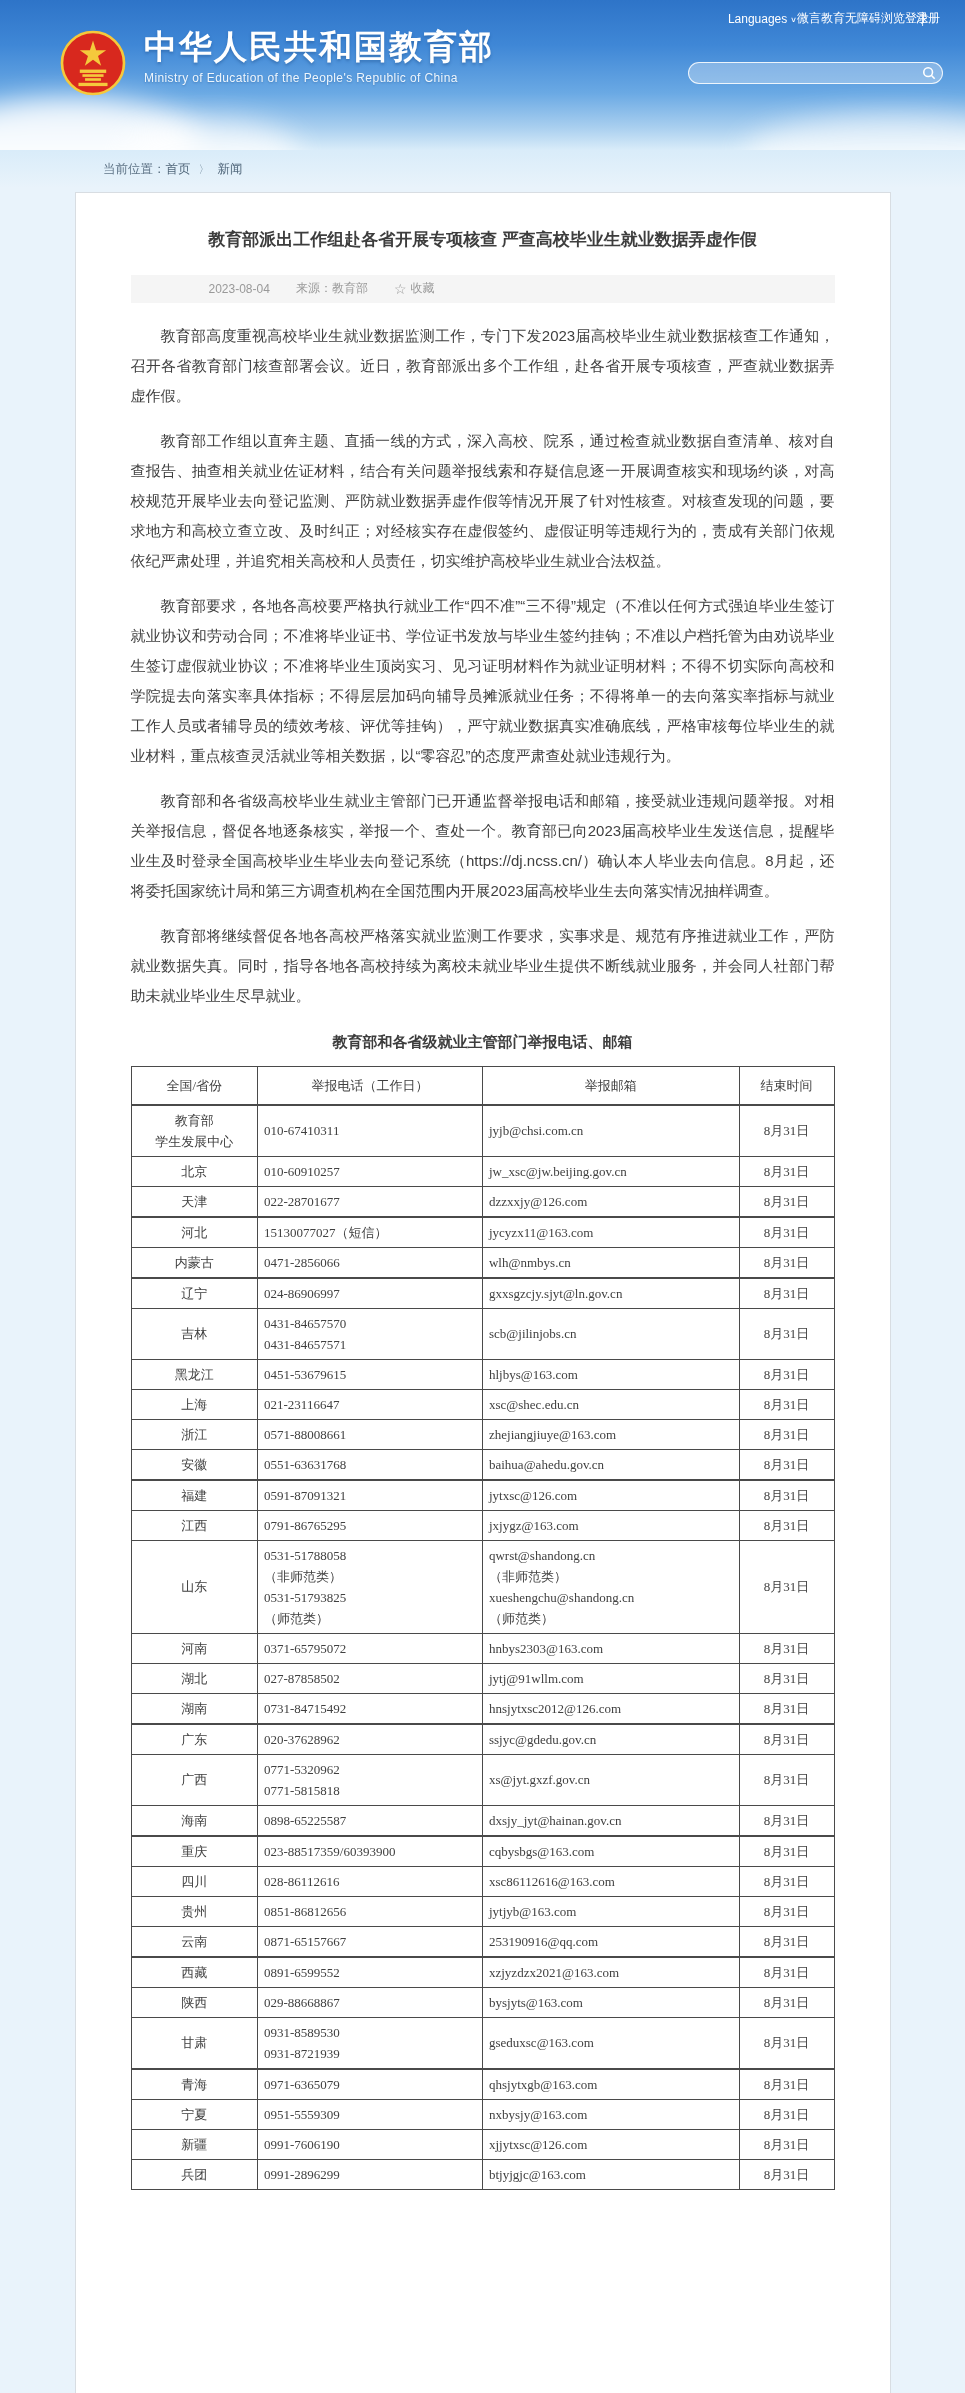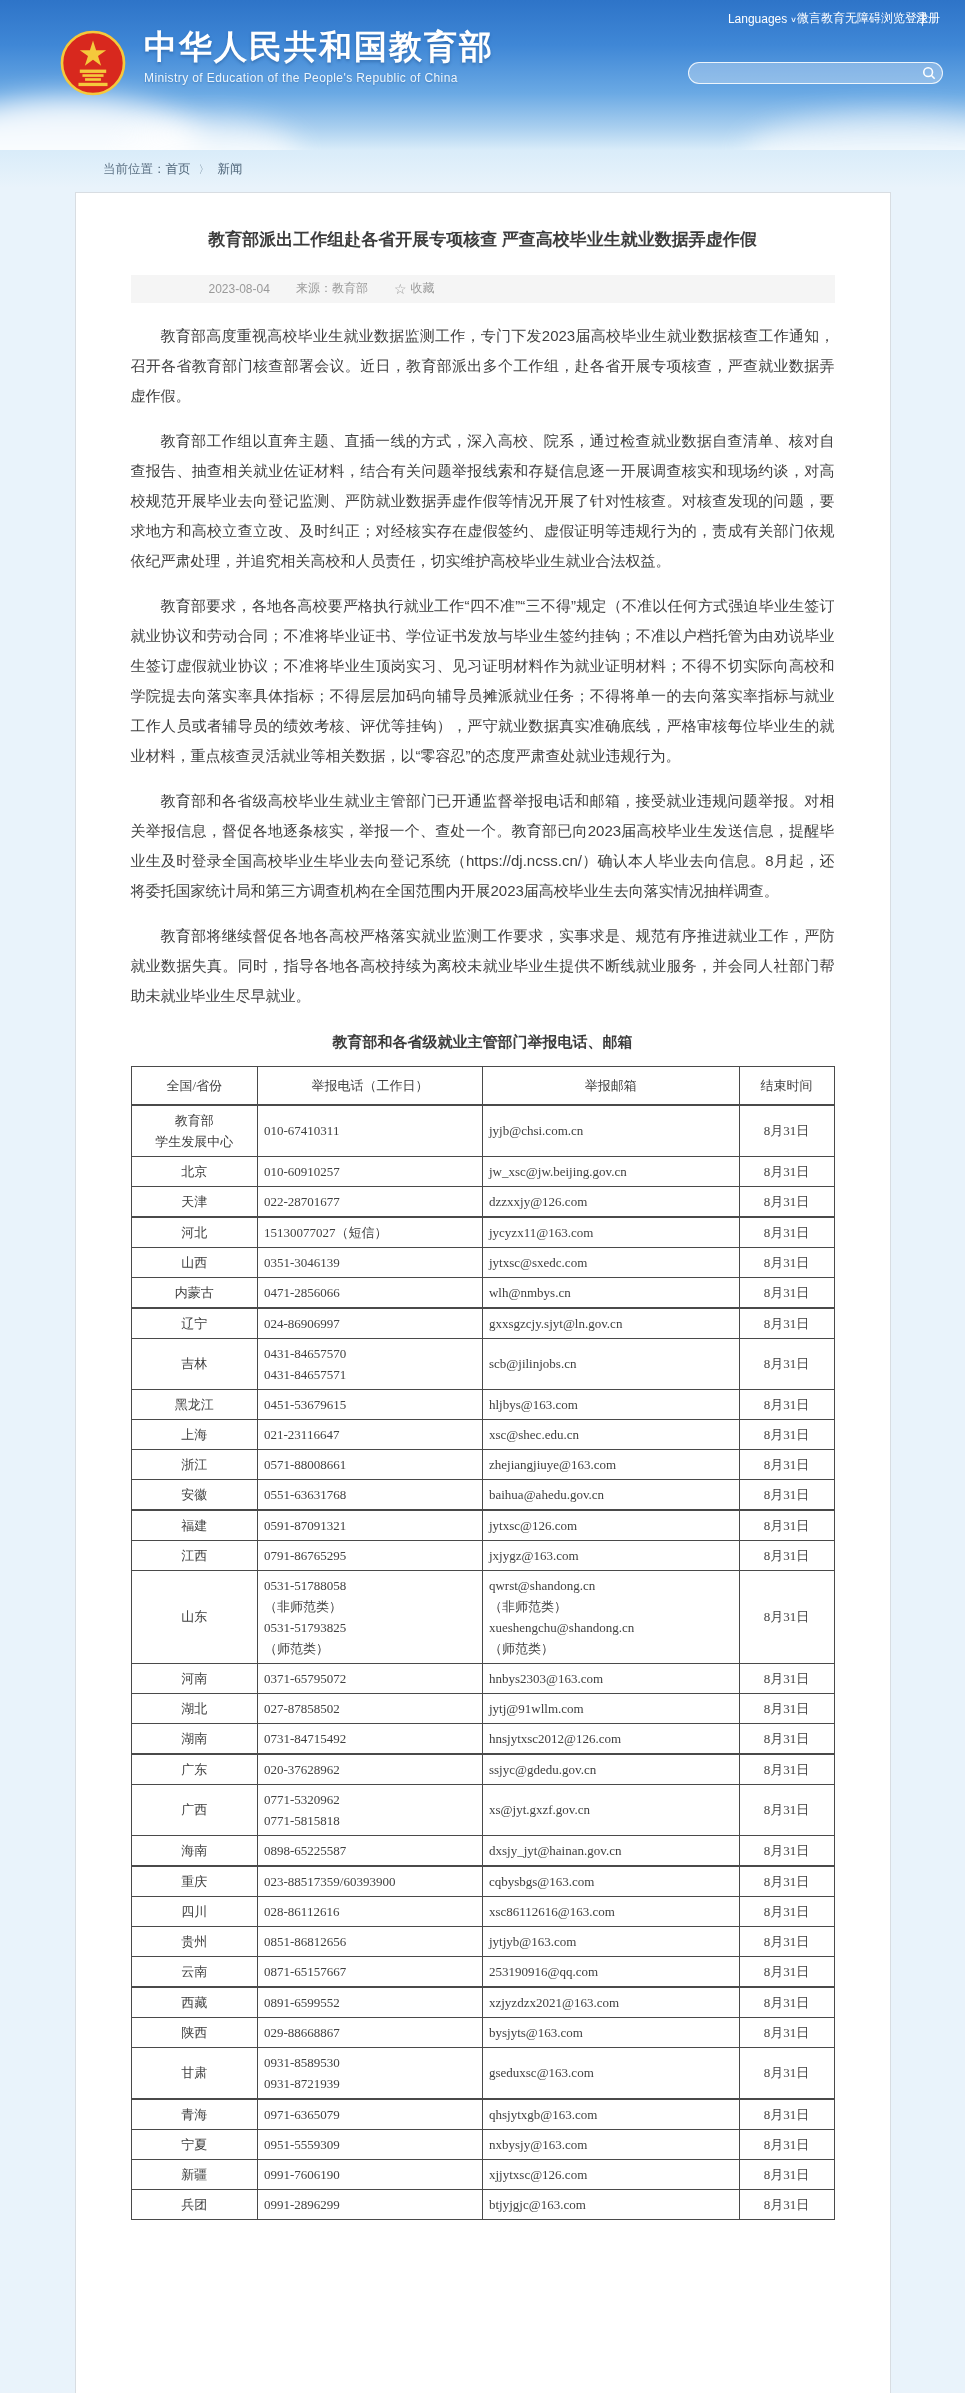--- a/index.html
+++ b/index.html
@@ -198,26 +198,20 @@
           <td class="c-email">dzzxxjy@126.com</td>
           <td class="c-end">8月31日</td>
         </tr>
         <tr class="thick-top">
           <td class="c-region">河北</td>
           <td class="c-phone">15130077027（短信）</td>
           <td class="c-email">jycyzx11@163.com</td>
           <td class="c-end">8月31日</td>
         </tr>
         <tr>
-          <td class="c-region">山西</td>
-          <td class="c-phone">0351-3046139</td>
-          <td class="c-email">jytxsc@sxedc.com</td>
-          <td class="c-end">8月31日</td>
-        </tr>
-        <tr>
           <td class="c-region">内蒙古</td>
           <td class="c-phone">0471-2856066</td>
           <td class="c-email">wlh@nmbys.cn</td>
           <td class="c-end">8月31日</td>
         </tr>
         <tr class="thick-top">
           <td class="c-region">辽宁</td>
           <td class="c-phone">024-86906997</td>
           <td class="c-email">gxxsgzcjy.sjyt@ln.gov.cn</td>
           <td class="c-end">8月31日</td>

